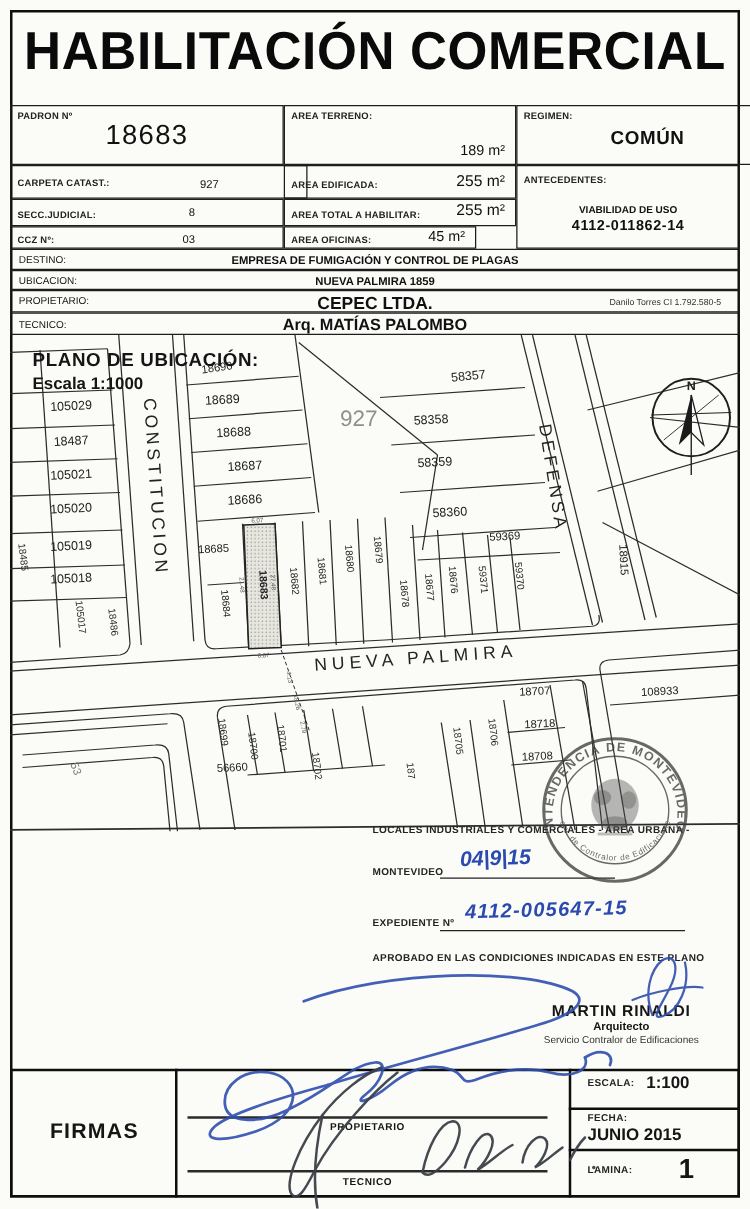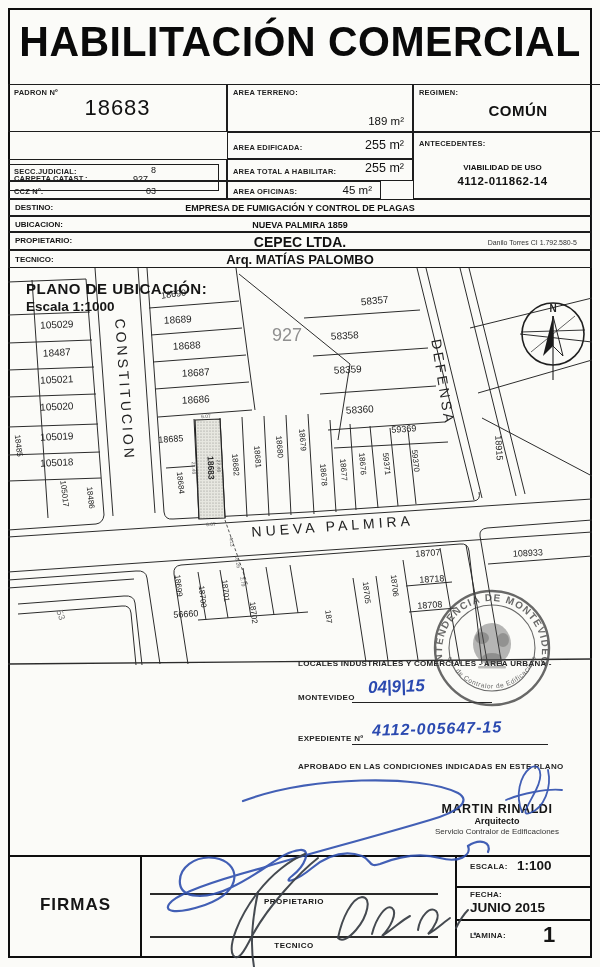--- a/index.html
+++ b/index.html
@@ -14,39 +14,39 @@
   .frame{left:8px;top:8px;width:584px;height:950px;border:2px solid #0e0e0e;background:transparent;}
   .doc-title{left:10px;top:18px;width:580px;text-align:center;
     font-weight:bold;font-size:41px;letter-spacing:.5px;transform:scaleY(1.04);color:#0a0a0a;}
   .cell{border:1.5px solid #1d1d1d;background:transparent;}
   .lbl{font-size:7.5px;font-weight:bold;letter-spacing:.2px;color:#222;}
   .cell .lbl{position:absolute;left:5px;top:3px;}
   .vbig{position:absolute;left:0;right:0;top:10px;text-align:center;font-size:22px;letter-spacing:1px;color:#111;}
   .vright{position:absolute;right:8px;bottom:4px;font-size:11.5px;color:#111;}
   .vmidr{position:absolute;right:70px;top:6px;font-size:9px;color:#111;}
   .vcenter{position:absolute;left:0;right:0;text-align:center;color:#111;}
-  .rowlbl{position:absolute;left:6px;top:3px;font-size:8px;font-weight:bold;text-align:right;}
+  .rowlbl{position:absolute;left:6px;top:3px;font-size:8px;font-weight:normal;text-align:right;}
   .hand{color:#2b4ab0;font-style:italic;font-weight:600;}
   .uline{border-bottom:1.6px solid #222;}
   .smallcap{font-size:8px;font-weight:bold;letter-spacing:.3px;color:#242424;}
   svg text{font-family:"Liberation Sans", sans-serif;}
   .sig-svg{pointer-events:none;}
 </style>
 </head>
 <body>
 
 <div class="abs frame"></div>
 
 <div class="abs doc-title">HABILITACIÓN COMERCIAL</div>
 
 <div class="abs cell" style="left:8px;top:84px;width:219px;height:48px;">
   <span class="lbl">PADRON Nº</span>
   <div class="vbig">18683</div>
 </div>
-<div class="abs cell" style="left:8px;top:132px;width:211px;height:27px;margin-top:32px;">
+<div class="abs cell" style="left:8px;top:132px;width:238px;height:27px;">
   <span class="lbl" style="top:9px;">CARPETA CATAST.:</span>
   <span class="vmidr" style="top:9px;">927</span>
 </div>
 <div class="abs cell" style="left:8px;top:159px;width:219px;height:22px;">
   <span class="lbl" style="top:7px;">SECC.JUDICIAL:</span>
   <span class="vmidr" style="top:5px;">8</span>
 </div>
 <div class="abs cell" style="left:8px;top:181px;width:219px;height:18px;">
   <span class="lbl" style="top:5px;">CCZ Nº:</span>
   <span class="vmidr" style="top:4px;">03</span>

